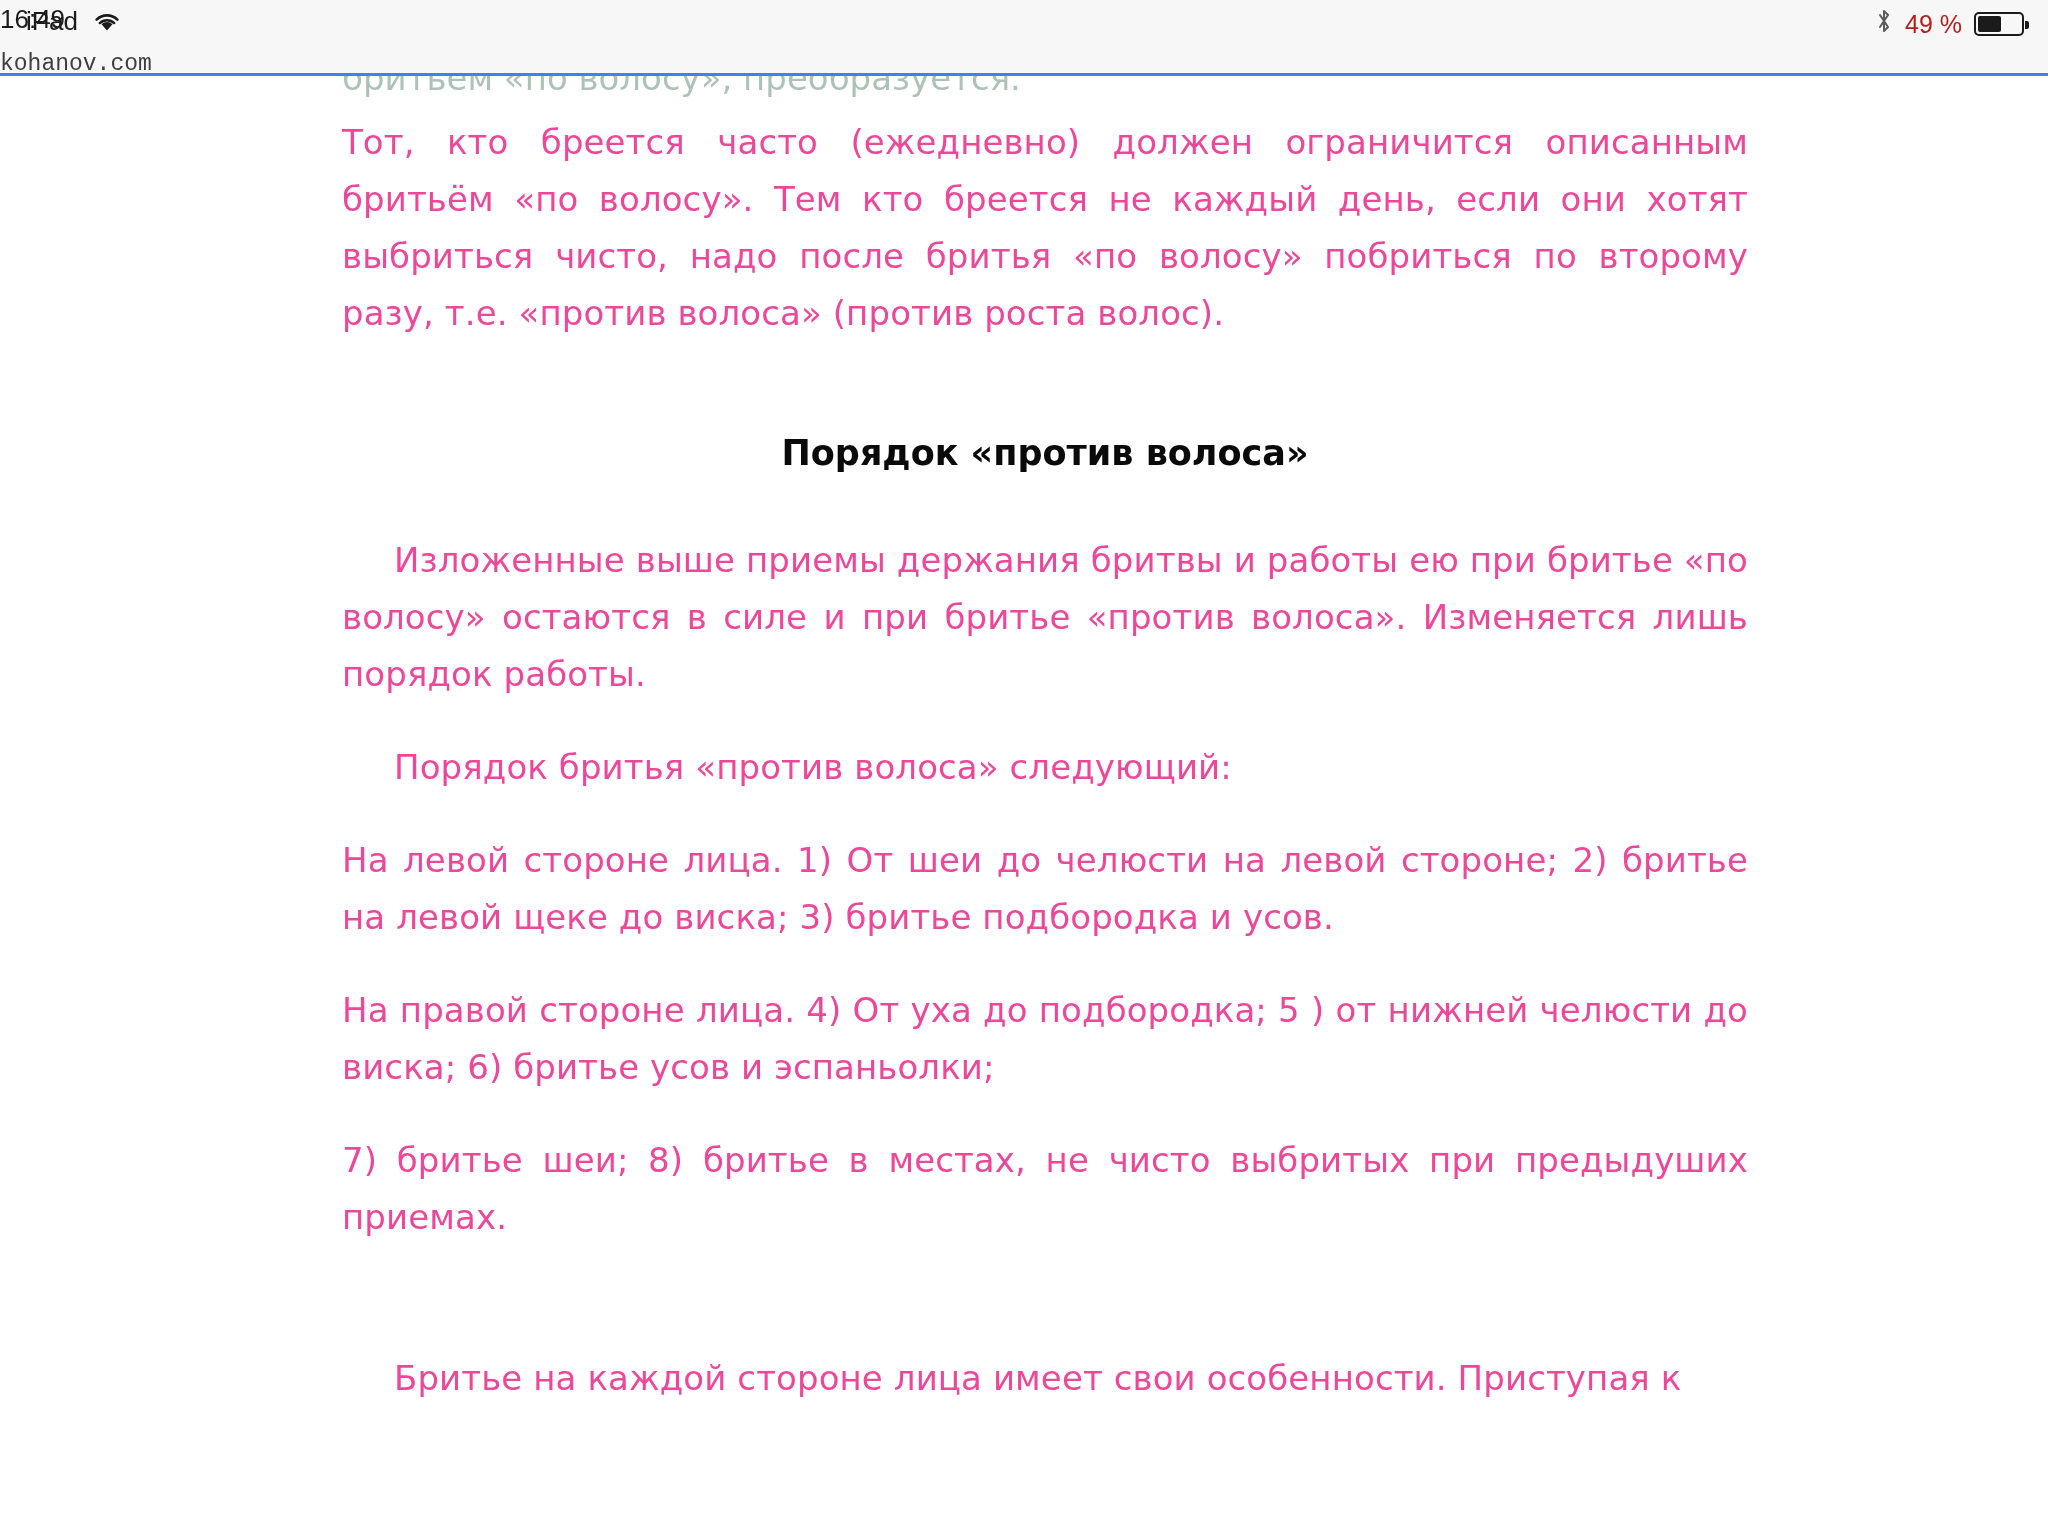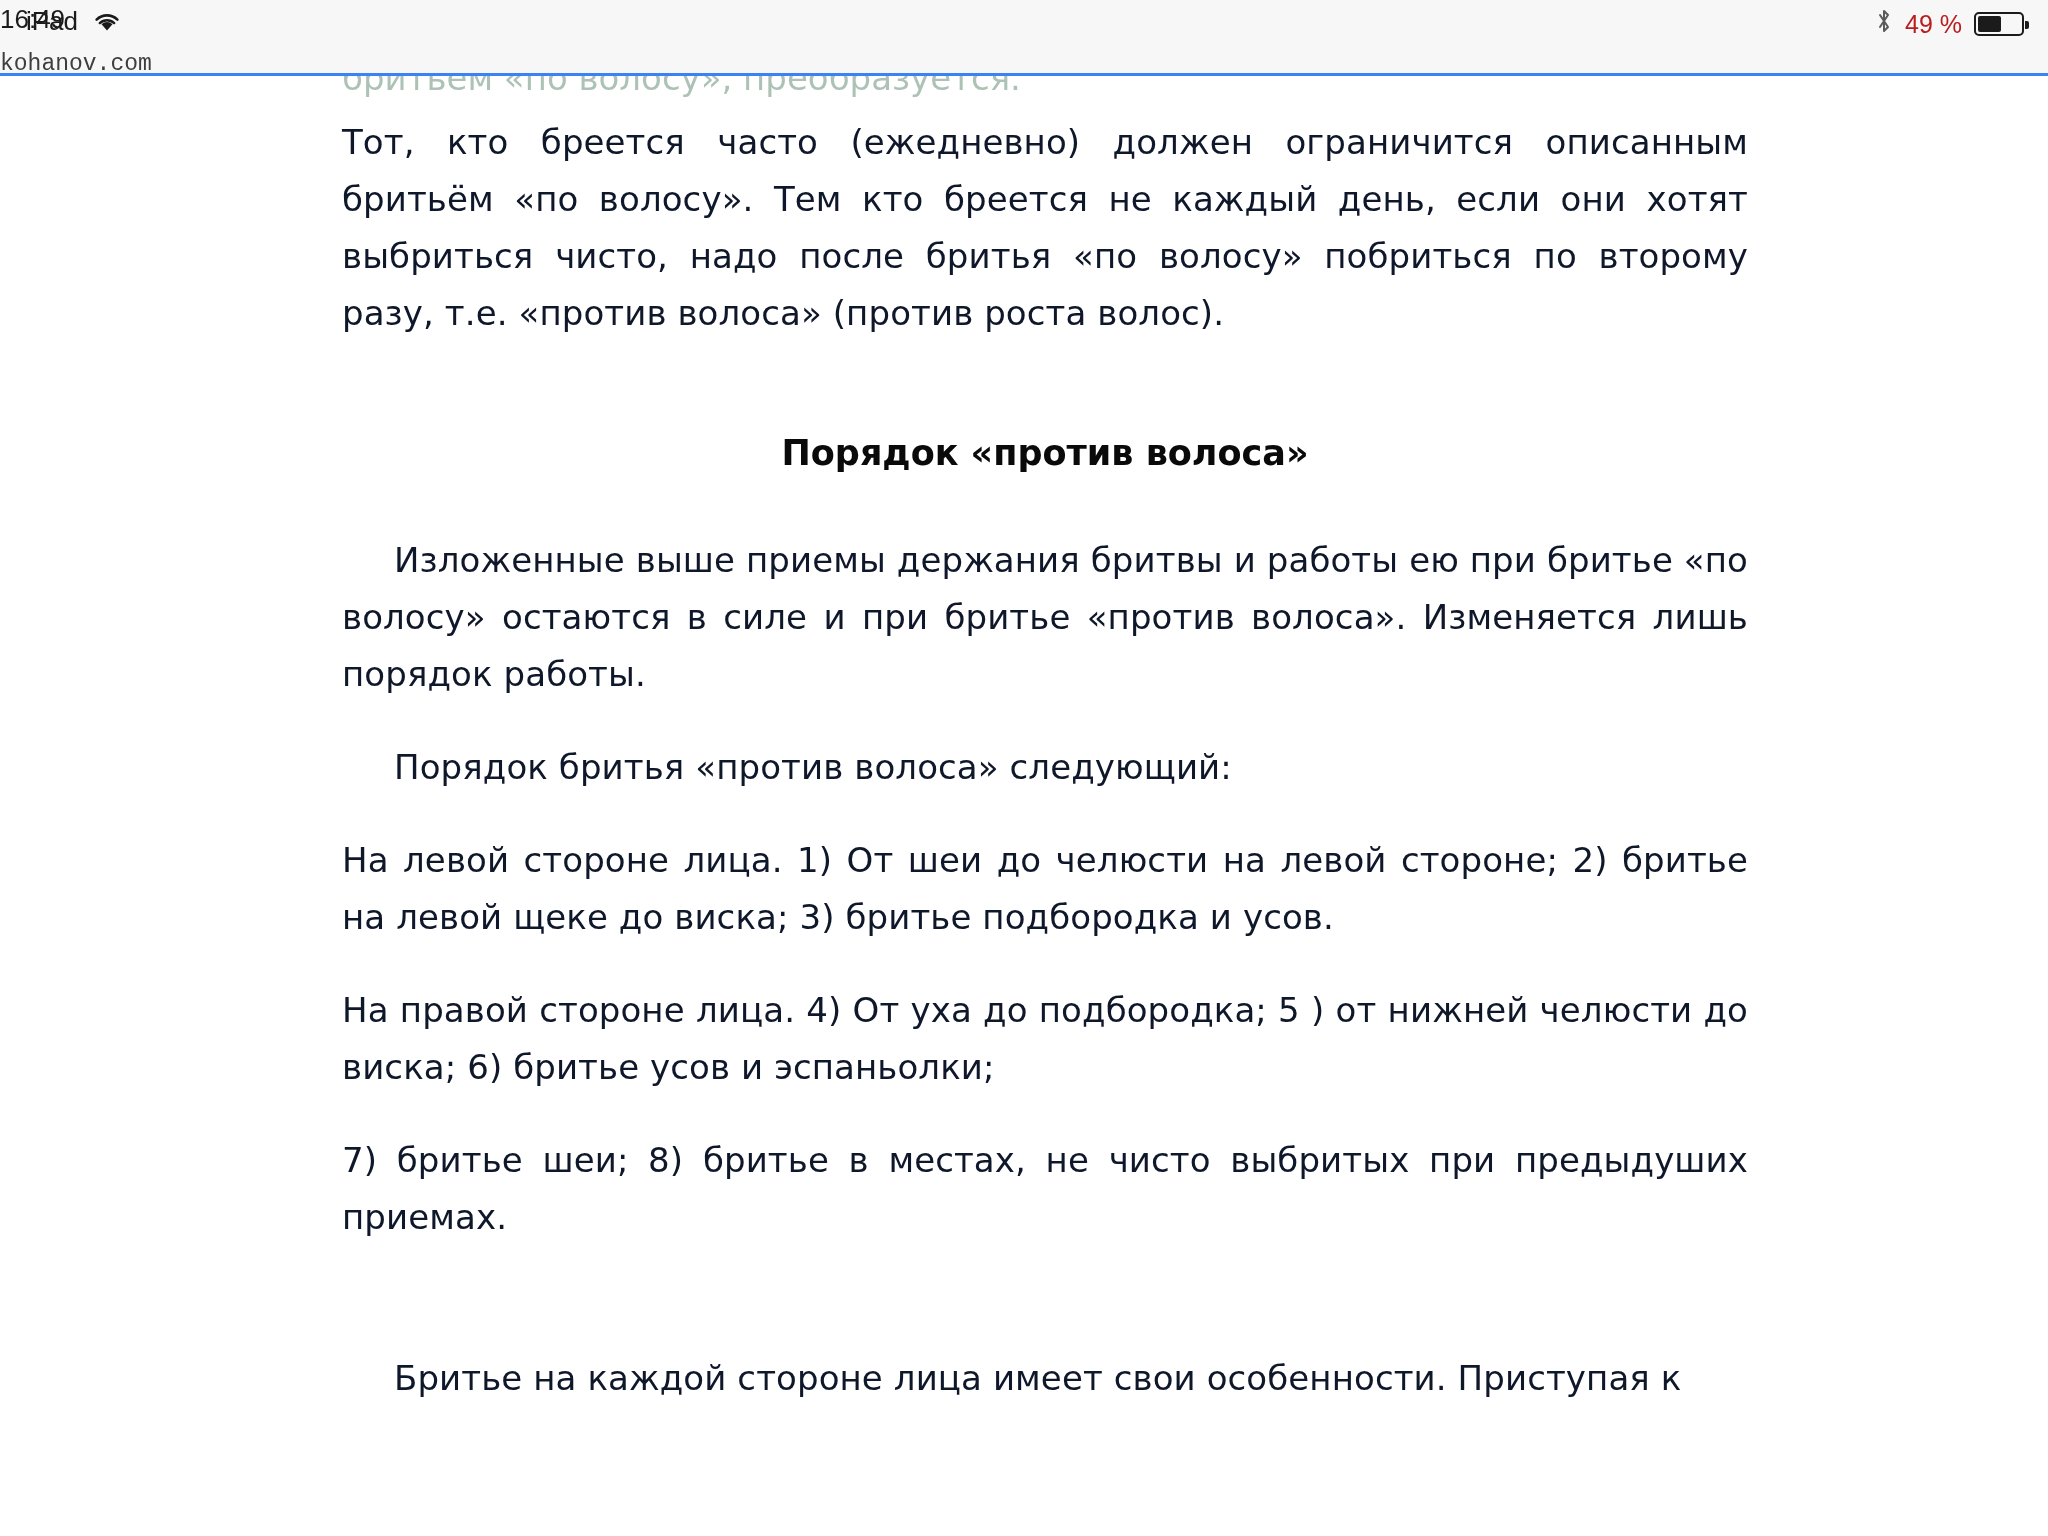--- a/index.html
+++ b/index.html
@@ -151,21 +151,21 @@
     bottom: 0;
     width: 38px;
     background: #ffffff;
     border-left: 1px solid #eaeaea;
   }
 
   p.body {
     margin: 0 0 0 0;
     font-size: 34px;
     line-height: 57px;
-    color: #0f172a;
+    color: #ec4899;
     text-align: justify;
     text-justify: inter-word;
     font-family: "DejaVu Sans", sans-serif;
     letter-spacing: 0.1px;
   }
 
   p.body.indent { text-indent: 52px; }
 
   .clipped-top {
     height: 34px;

